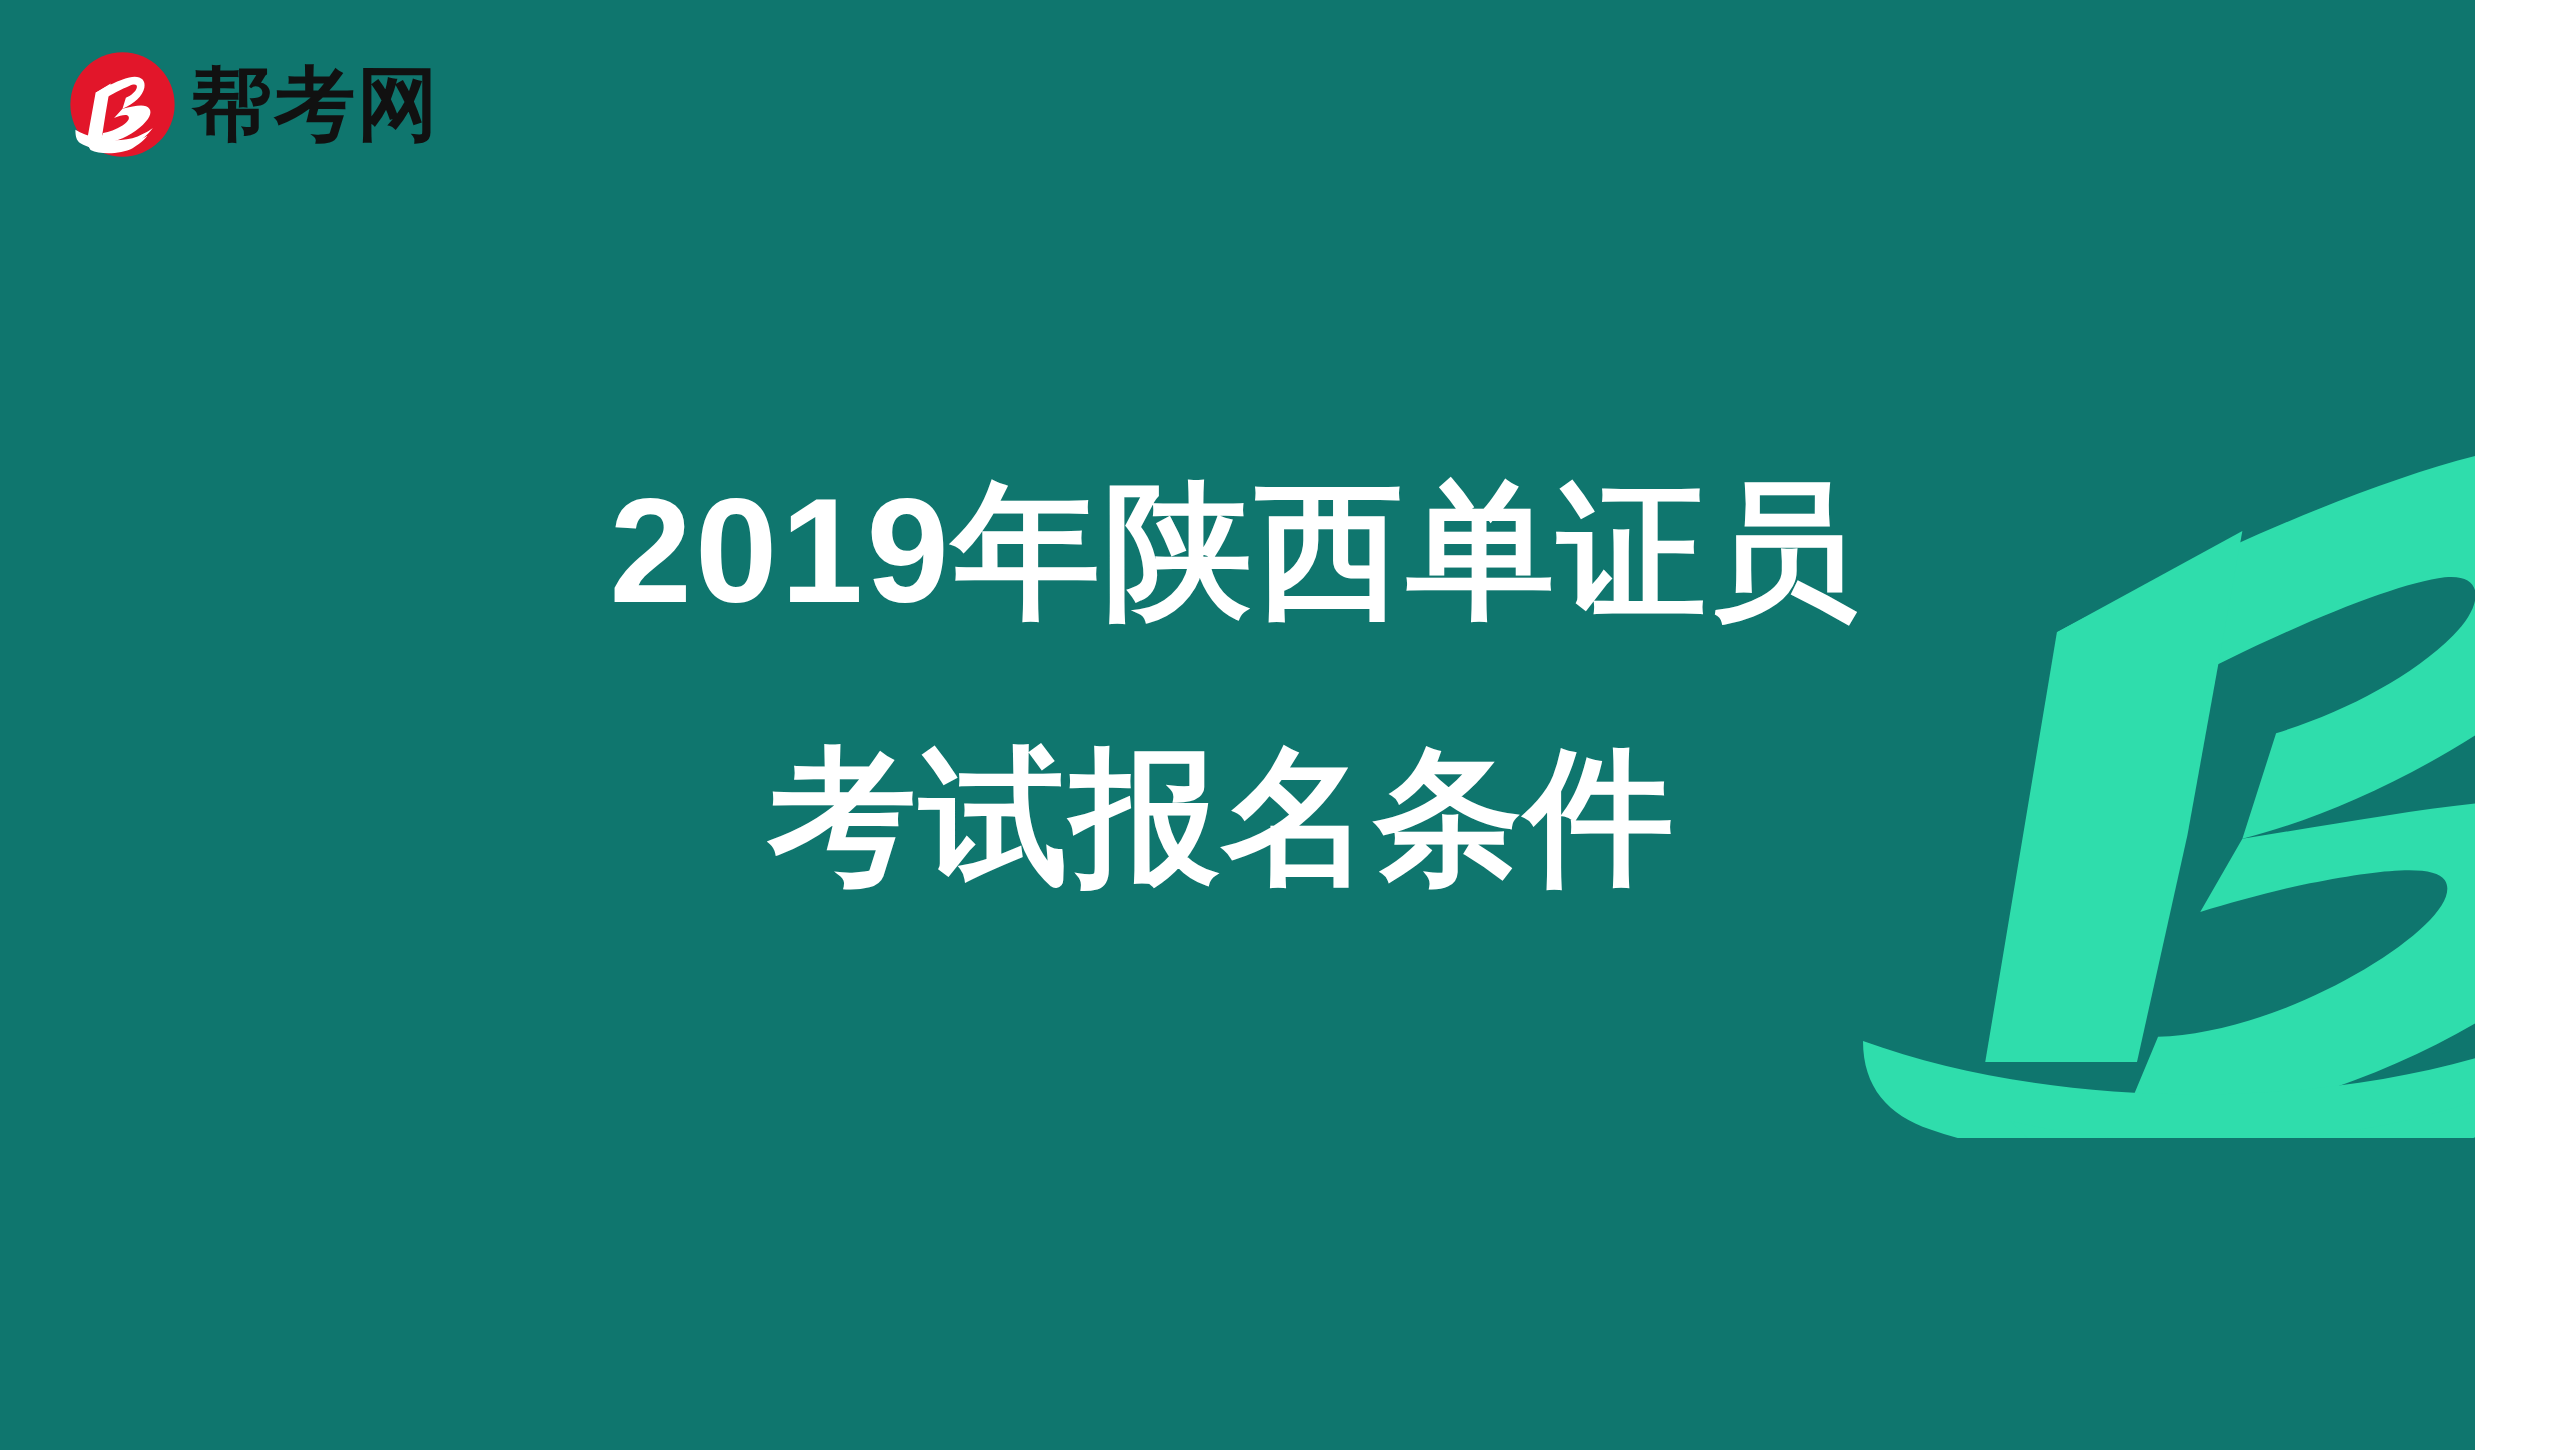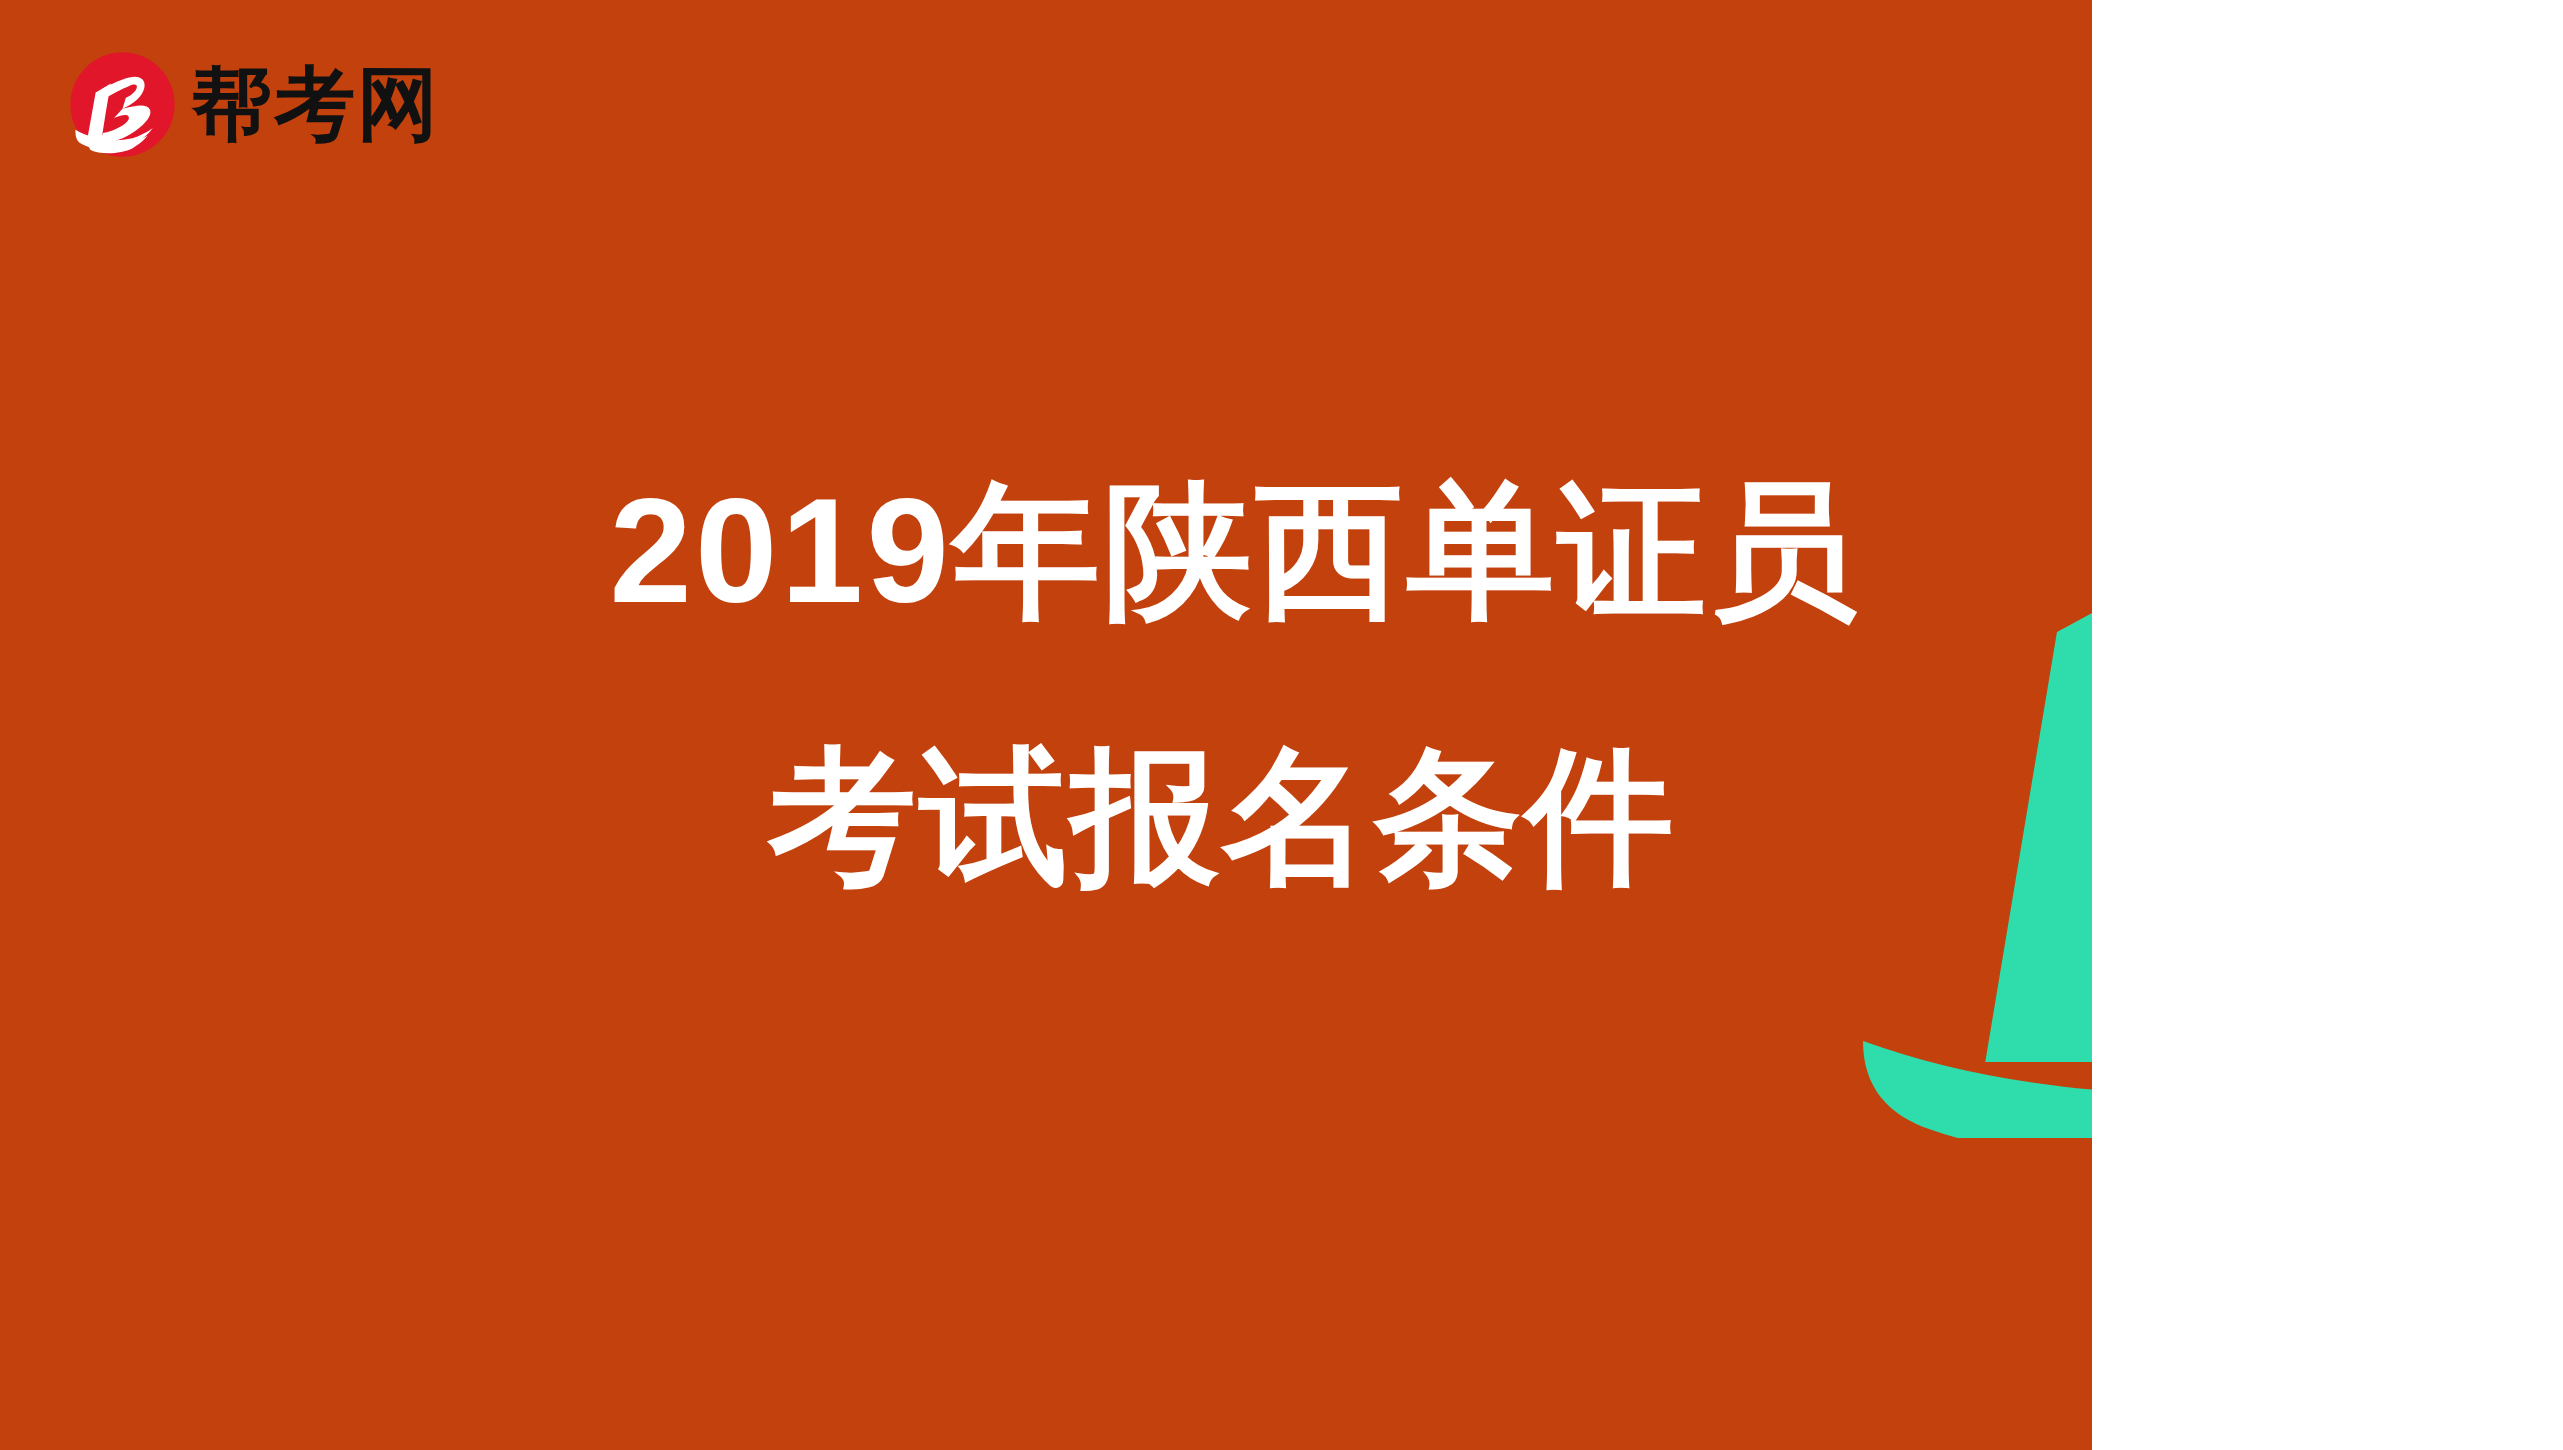--- a/index.html
+++ b/index.html
@@ -2,23 +2,23 @@
 <html style="font-size:13.5px"><head>
 <meta charset="utf-8">
 <style>
   html, body {
     margin: 0;
     padding: 0;
     background: #ffffff;
   }
   #poster {
     position: relative;
-    width: 2092px;
+    width: 2475px;
     height: 1450px;
-    background: #c2410c;
+    background: #0f766e;
     overflow: hidden;
     font-family: "Liberation Sans", "DejaVu Sans", sans-serif;
   }
 
   
   .watermark {
     position: absolute;
     left: 1804px;
     top: 278px;
     width: 843px;

